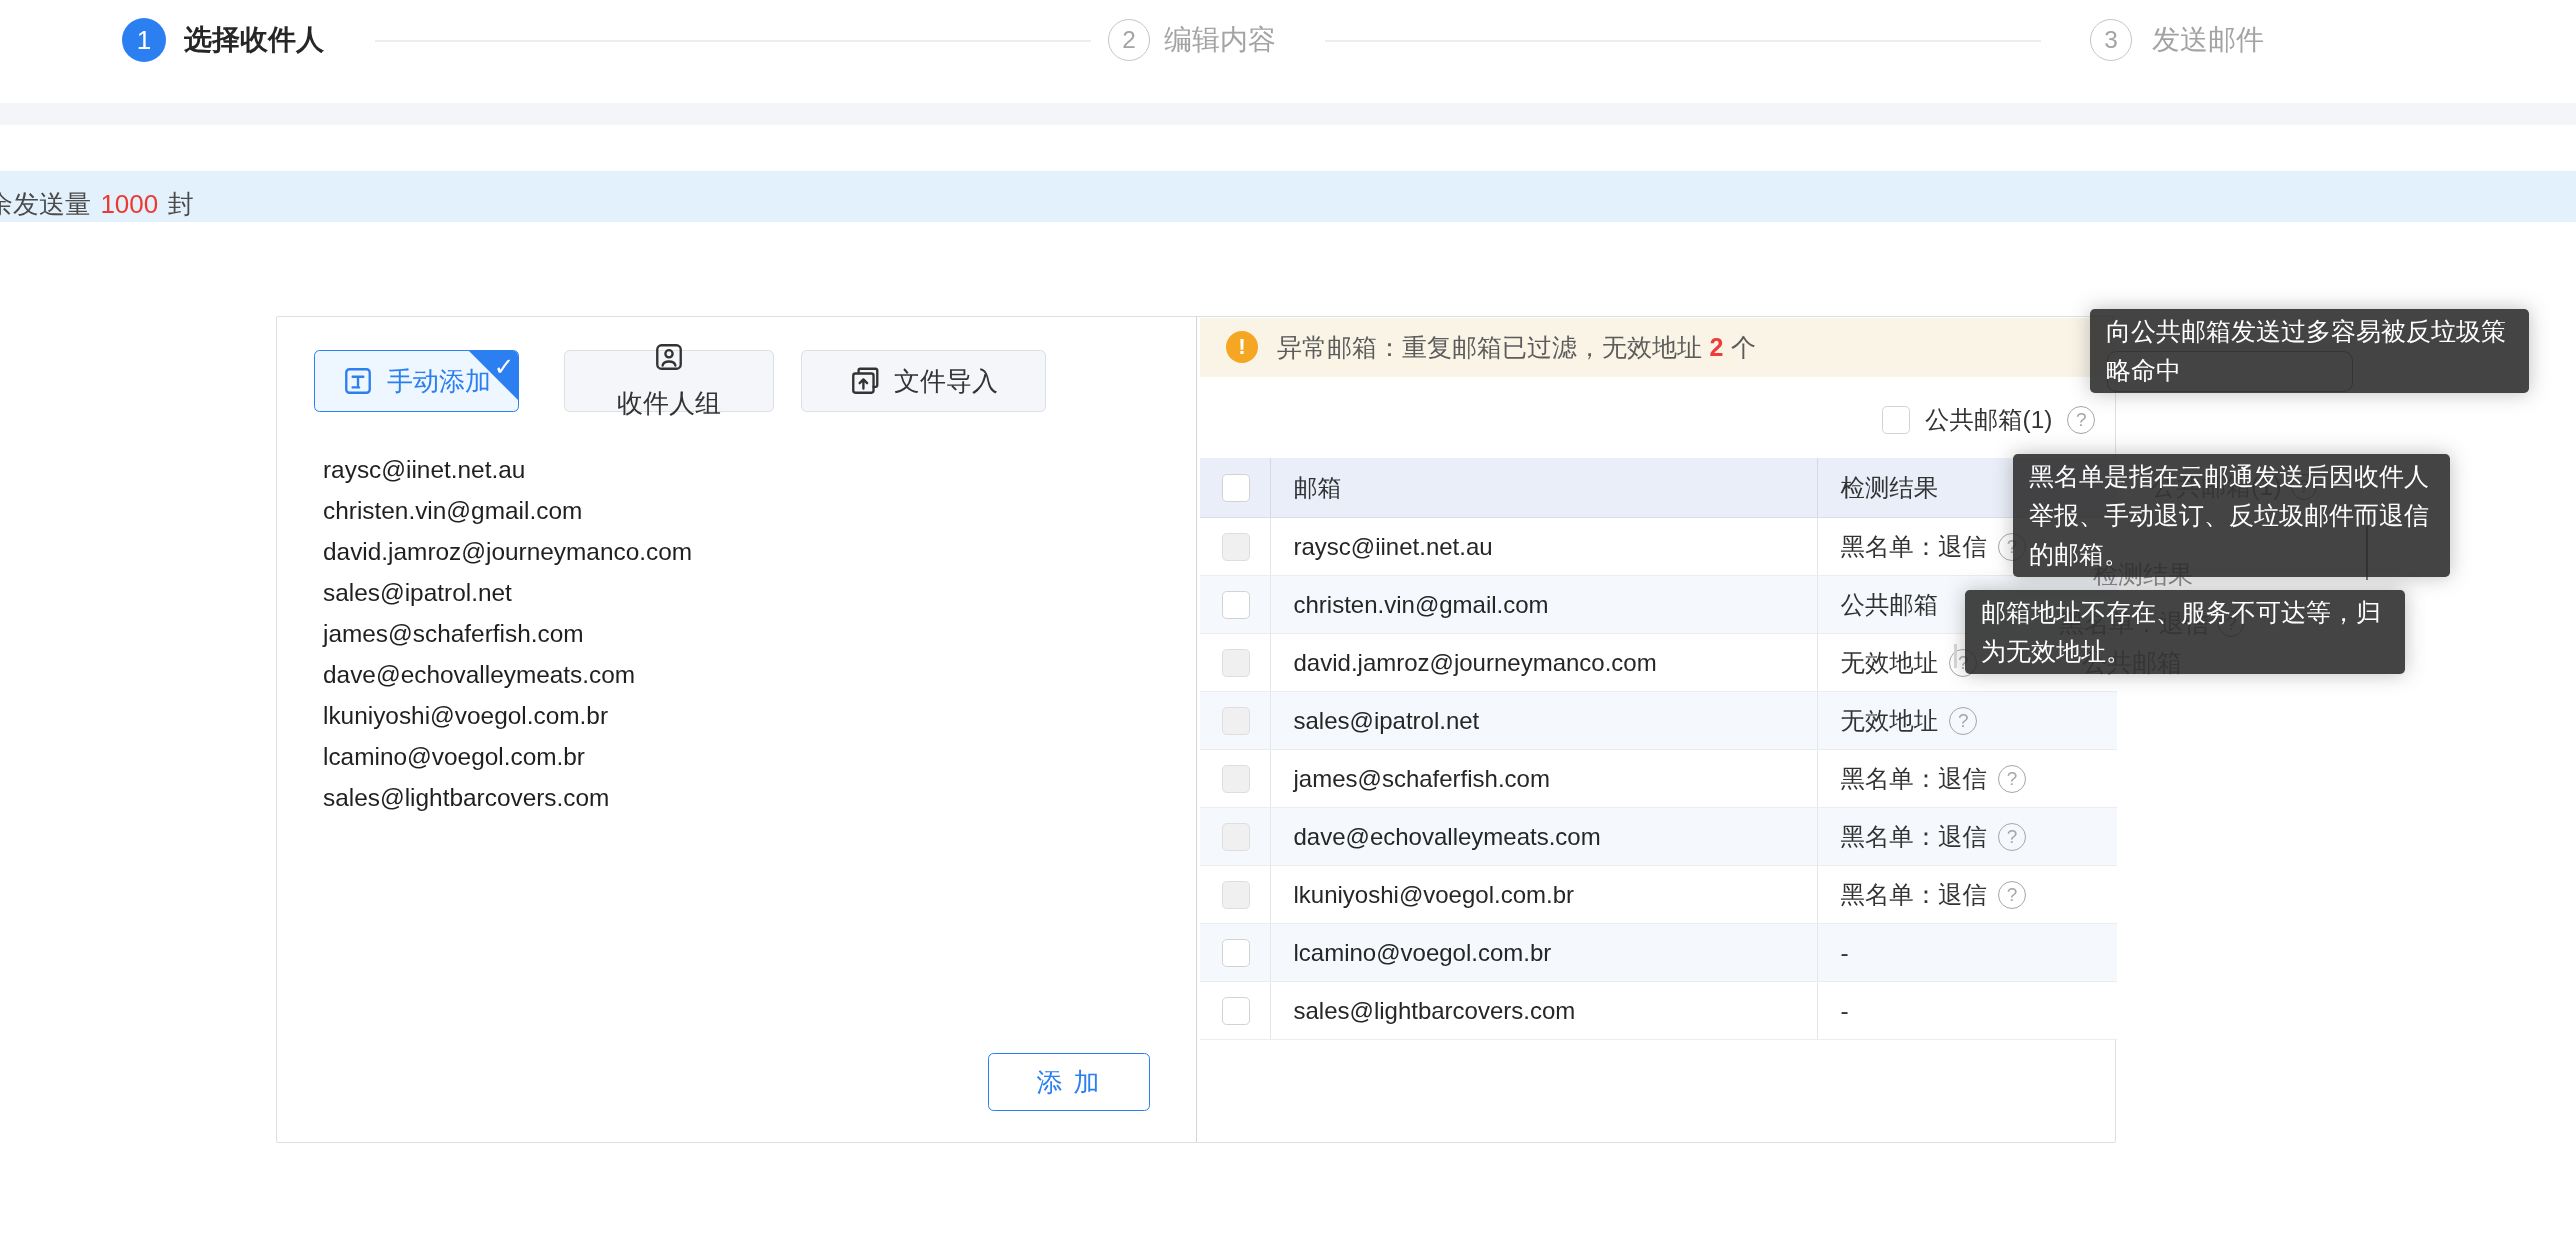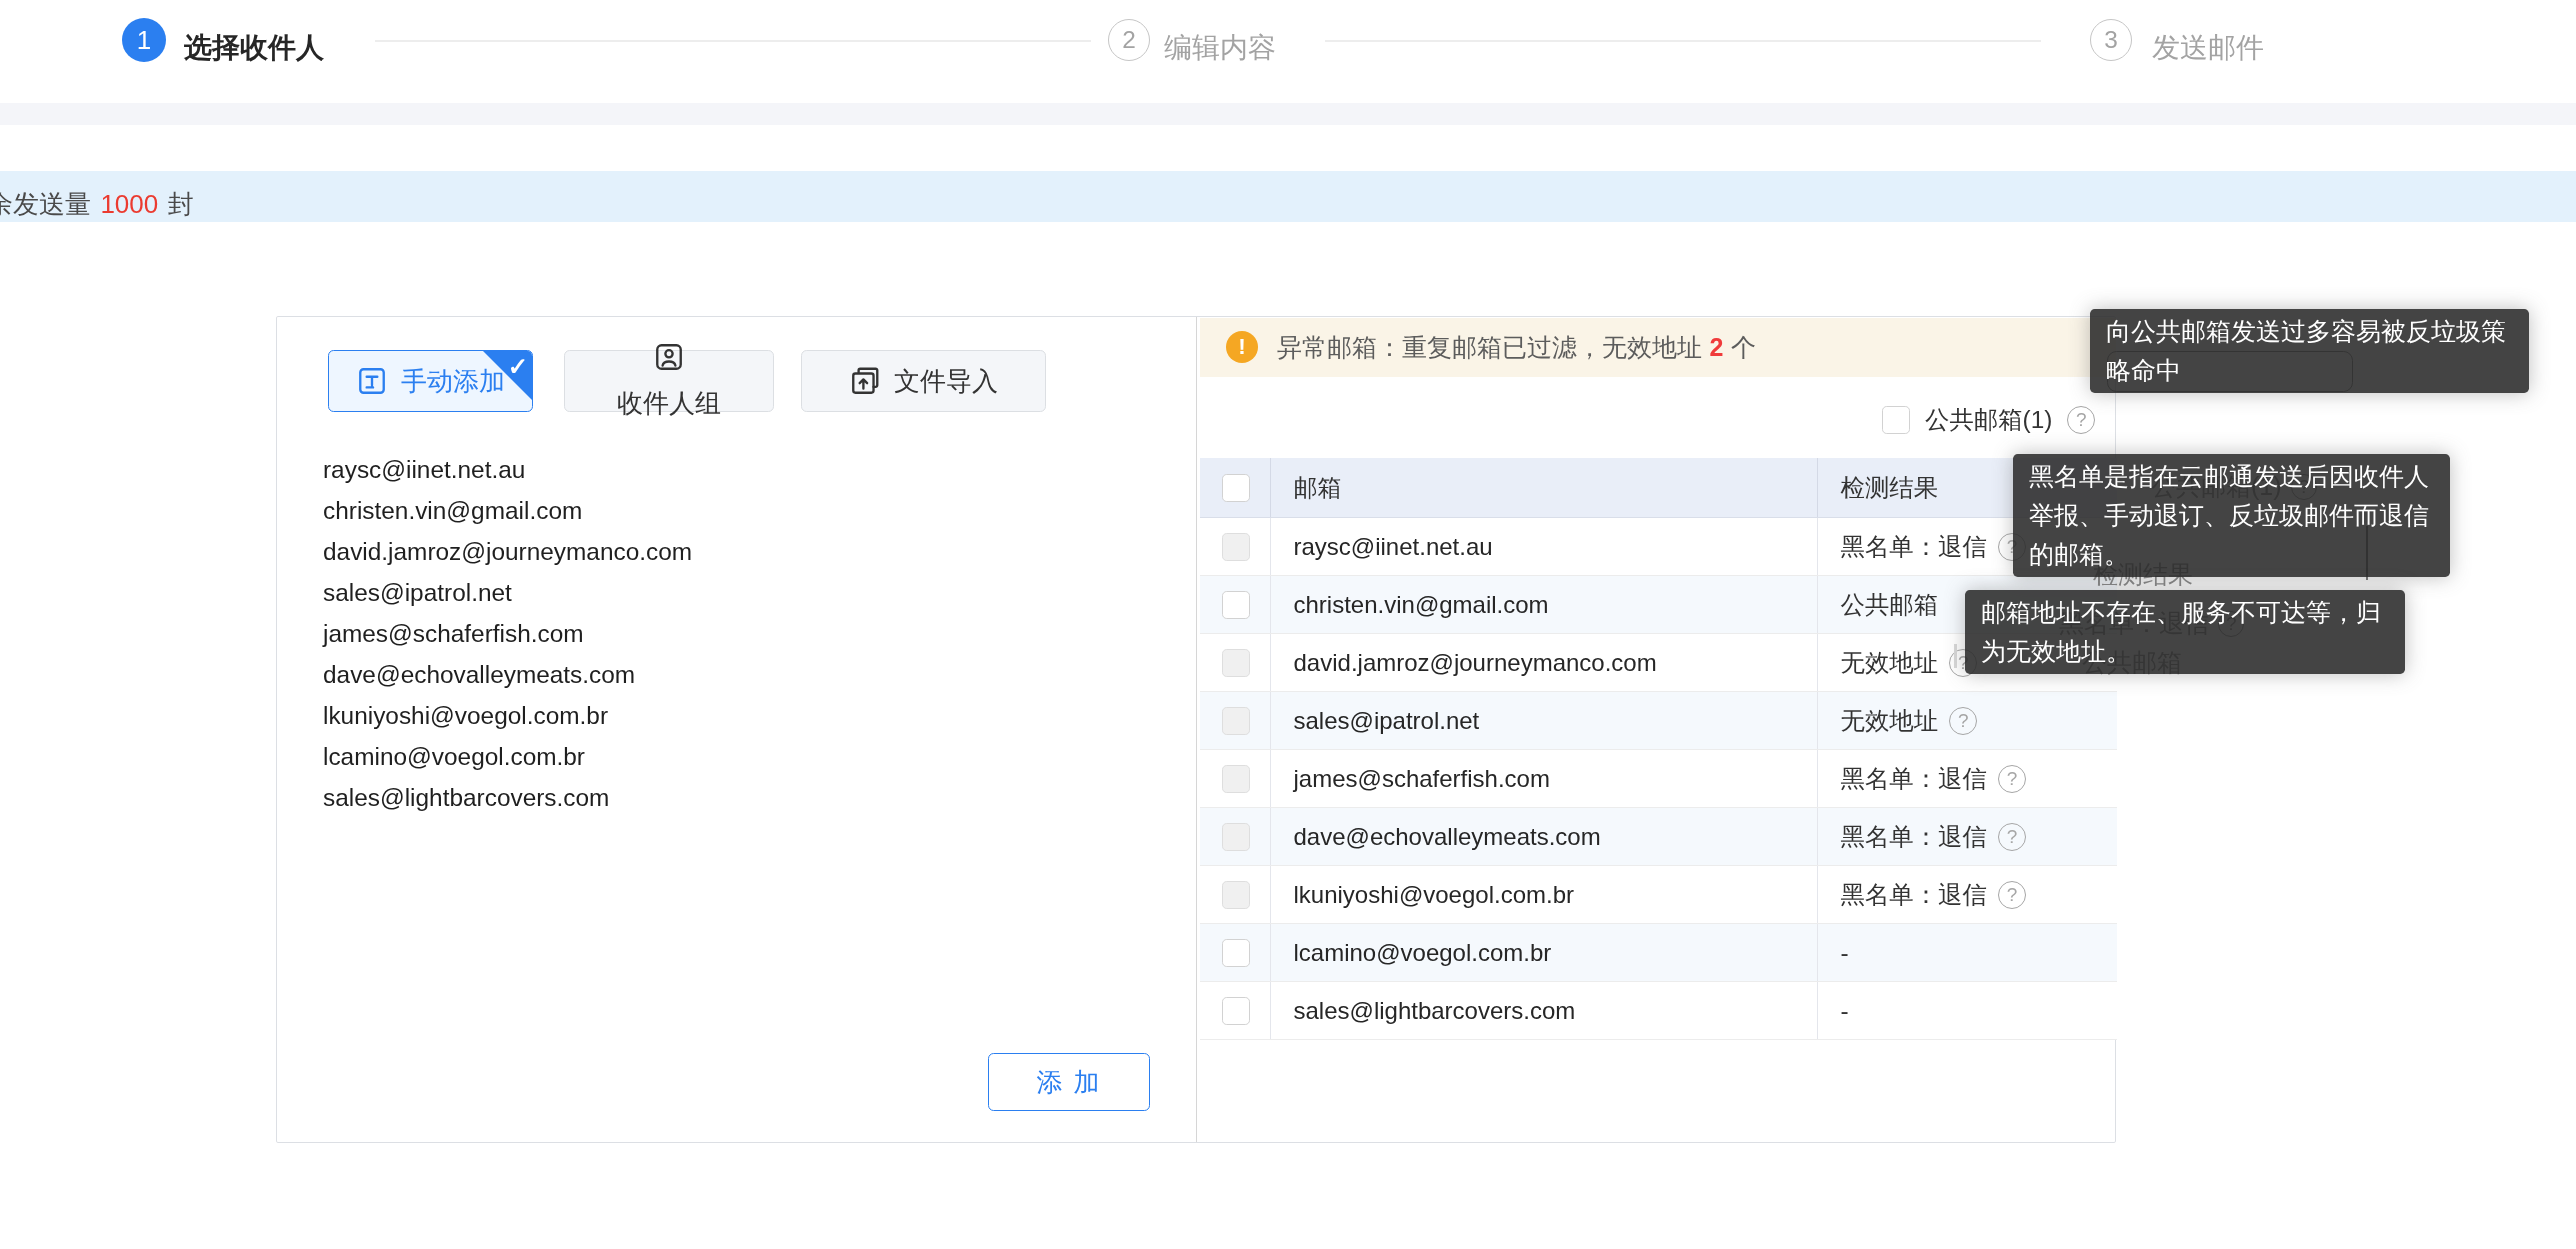--- a/index.html
+++ b/index.html
@@ -5,21 +5,21 @@
   * { margin:0; padding:0; box-sizing:border-box; }
   html,body { background:#fff; }
   body { font-family:"Liberation Sans","DejaVu Sans",sans-serif; color:#262626; }
   #screen { position:relative; width:2576px; height:1249px; background:#fff; overflow:hidden; }
 
   
   .step-circle { position:absolute; display:flex; align-items:center; justify-content:center;
                  border-radius:50%; font-size:26px; }
   .step-circle.active { width:44px; height:44px; background:#2b7ff0; color:#fff; }
   .step-circle.inactive { width:42px; height:42px; background:#fff; border:1.9px solid #c6c6c6; color:#a3a3a3; font-size:24.4px; }
-  .step-label { position:absolute; font-size:28px; line-height:32px;margin-top:8px; }
+  .step-label { position:absolute; font-size:28px; line-height:32px; }
   .step-label.active { color:#262626; font-weight:600; }
   .step-label.inactive { color:#a3a3a3; }
   .step-line { position:absolute; height:1.9px; background:#ededed; top:40px; }
 
   .band-gray { position:absolute; left:0; top:103px; width:2576px; height:21.6px; background:#f4f5f9; }
   .quota-banner { position:absolute; left:0; top:171px; width:2576px; height:51px; background:#e3f1fc; }
   .quota-text { position:absolute; left:-13px; top:0; height:67px; display:flex; align-items:center;
                 font-size:26px; color:#4a4a4a; white-space:pre; }
   .quota-text .red { color:#eb3b30; padding:0 9.4px; }
 
@@ -120,21 +120,21 @@
 
   <div class="band-gray"></div>
 
   <div class="quota-banner">
     <div class="quota-text"><span>余发送量</span><span class="red">1000</span><span>封</span></div>
   </div>
 
   <div class="panel">
     <div class="pane-divider"></div>
 
-    <div class="tab selected" style="left:51px; width:205px;font-family:Liberation Serif, serif;">
+    <div class="tab selected" style="left:37px; width:205px;">
       <span class="ticon">
         <svg class="icon" width="32" height="32" viewBox="0 0 30 30" fill="none" stroke="currentColor" stroke-width="2.2" stroke-linecap="round">
           <rect x="4" y="4" width="22" height="22" rx="3"></rect>
             <path d="M10 11 h10 M15 11 v8 M10 21 h6"></path>
         </svg>
       </span>
       <span>手动添加</span>
       <span class="corner-check"></span>
       <span class="corner-check-mark">✓</span>
     </div>

